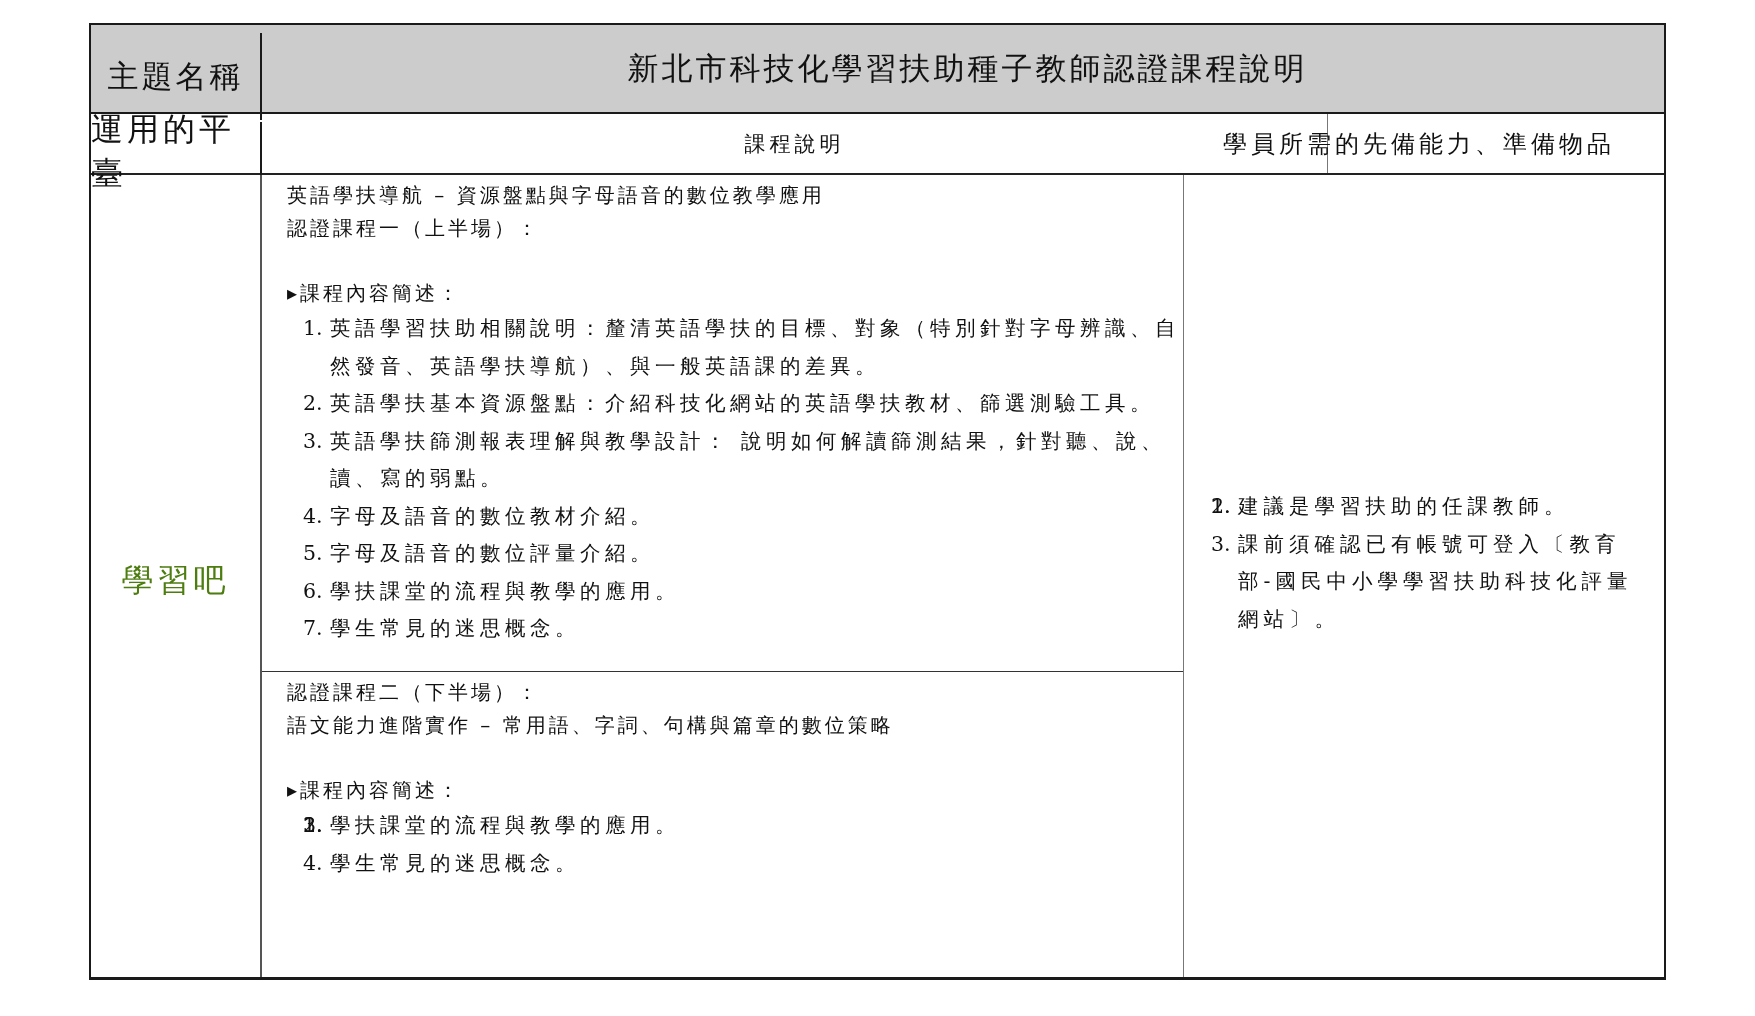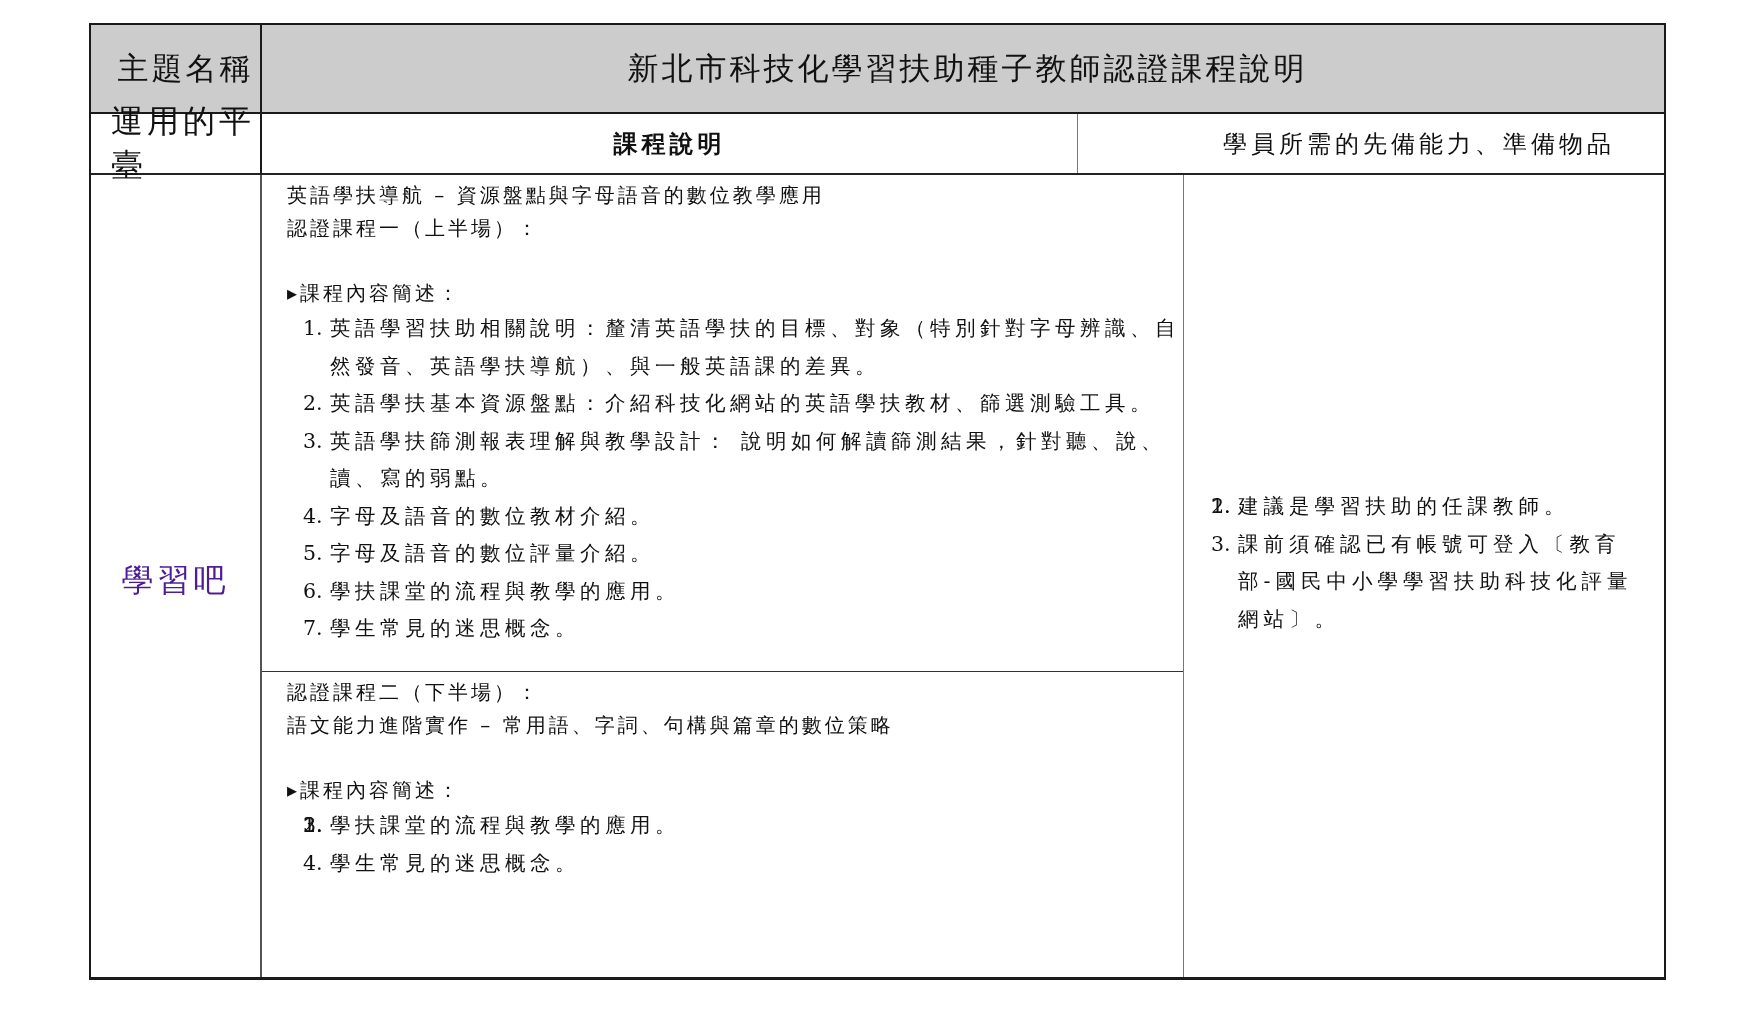--- a/index.html
+++ b/index.html
@@ -2,42 +2,42 @@
 <html><head>
   <meta charset="utf-8">
   <style>
     html, body { margin:0; padding:0; background:#ffffff; }
     body { width:1755px; height:1016px; position:relative; overflow:hidden;
            font-family:"DejaVu Serif", "Liberation Serif", serif; color:#111; }
     .tbl { position:absolute; left:89px; top:23px; width:1577px; height:957px;
            box-sizing:border-box; border:2px solid #1a1a1a; border-bottom-width:3px; }
     .row-title { position:absolute; left:0; top:0; width:100%; height:89px;
                  background:#cccccc; border-bottom:2px solid #1a1a1a; box-sizing:border-box; }
-    .cell-label { position:absolute; left:0; top:0; width:171px; height:100%;
+    .cell-label { position:absolute; left:0; top:8px; width:171px; height:100%;
                   border-right:2px solid #1a1a1a; box-sizing:border-box;
-                  display:flex; align-items:center; justify-content:center;padding-left:20px; }
+                  display:flex; align-items:center; justify-content:center; }
     .title-label { font-size:31px; letter-spacing:3px; }
     .title-main { position:absolute; left:180px; right:0; top:0; height:100%;
                   display:flex; align-items:center; justify-content:center;
                   font-size:31px; letter-spacing:3px; }
     .row-head { position:absolute; left:0; top:89px; width:100%; height:61px;
                 border-bottom:2px solid #222; box-sizing:border-box; }
     .head-label { font-size:32px; letter-spacing:4px; }
-    .head-mid { position:absolute; left:171px; width:816px; top:0; height:100%;
+    .head-mid { position:absolute; left:171px; width:1066px; top:0; height:100%;
                 border-right:1px solid #777; box-sizing:border-box;
                 display:flex; align-items:center; justify-content:center;
-                font-size:24px; letter-spacing:4px;font-weight:bold; }
+                font-size:21px; letter-spacing:4px; }
     .head-right { position:absolute; left:1093px; right:10px; top:0; height:100%;
                   display:flex; align-items:center; justify-content:center;
                   font-size:24px; letter-spacing:4px; }
     .row-body { position:absolute; left:0; top:150px; width:100%; bottom:0; }
     .body-label { position:absolute; left:0; top:0; width:171px; height:100%;
                   border-right:2px solid #555; box-sizing:border-box;
                   display:flex; align-items:center; justify-content:center;
-                  color:#4c1d95; font-size:32px; letter-spacing:4px; padding-top:10px; }
+                  color:#4d7c0f; font-size:32px; letter-spacing:4px; padding-top:10px; }
     .body-mid { position:absolute; left:171px; width:922px; top:0; height:100%;
                 border-right:1px solid #777; box-sizing:border-box; }
     .course { position:absolute; left:0; width:100%; box-sizing:border-box;
               padding-left:25px; font-size:20px; line-height:37px; }
     .course1 { top:0; height:497px; border-bottom:1.5px solid #333; padding-top:4px; }
     .course2 { top:497px; bottom:0; padding-top:4px; }
     .c-head { letter-spacing:3px; line-height:33px; }
     .c-blank { height:31px; }
     .c-sub { letter-spacing:3px; line-height:34px; }
     .c-list { margin:0; padding:0; list-style:none; }

